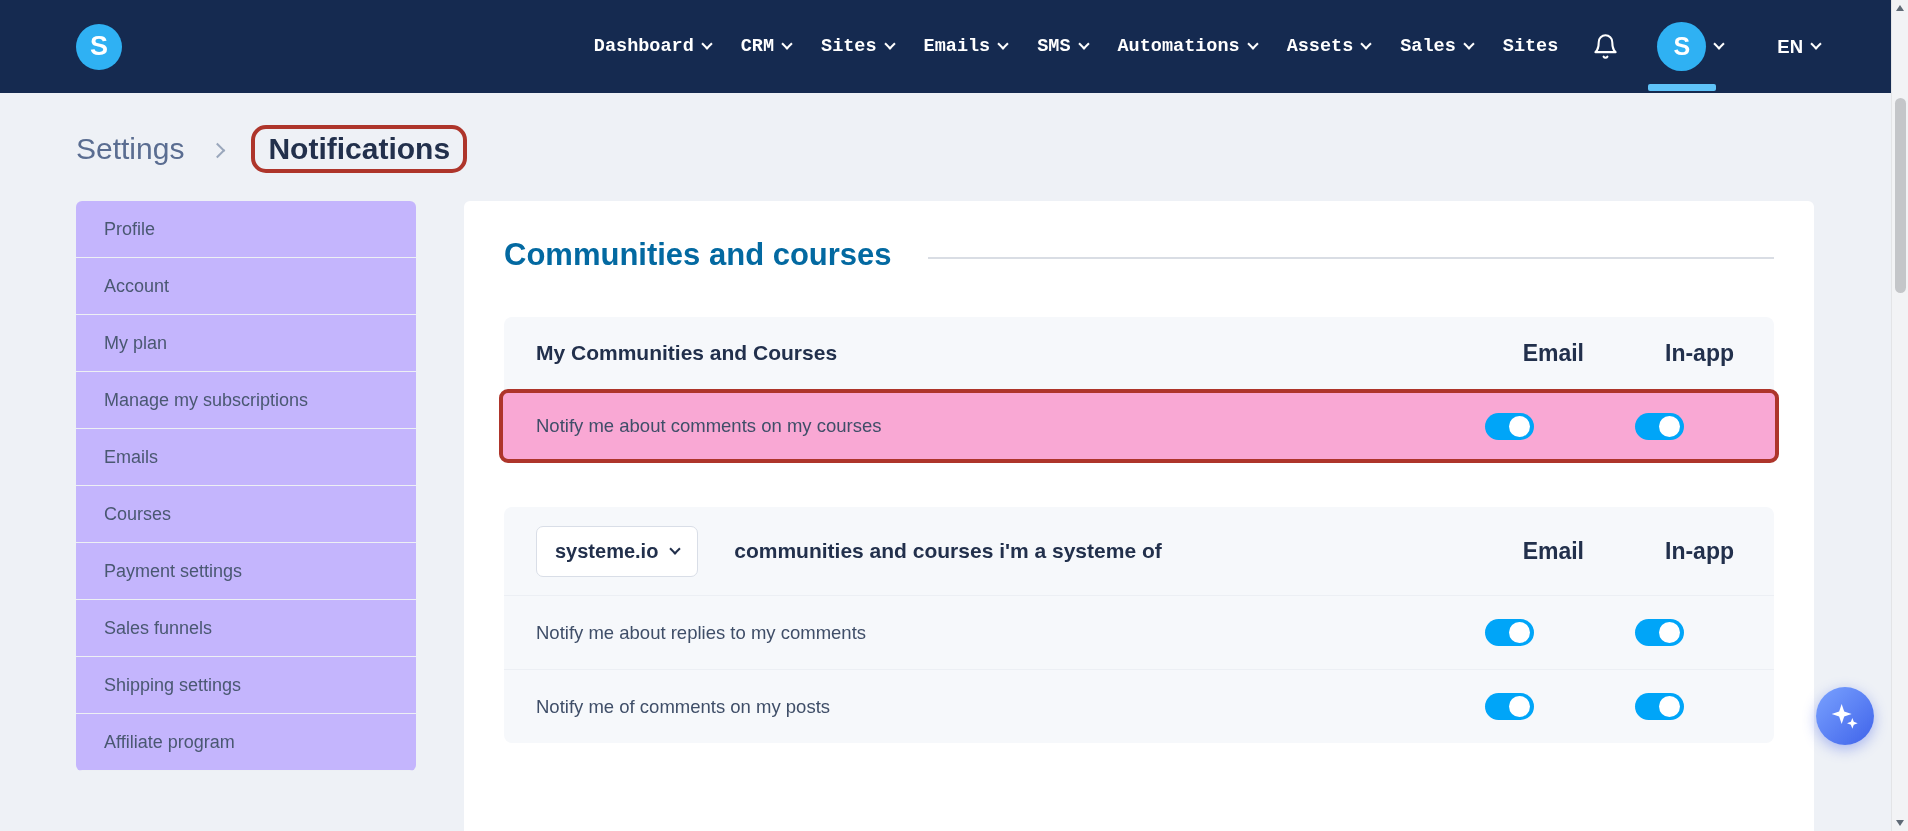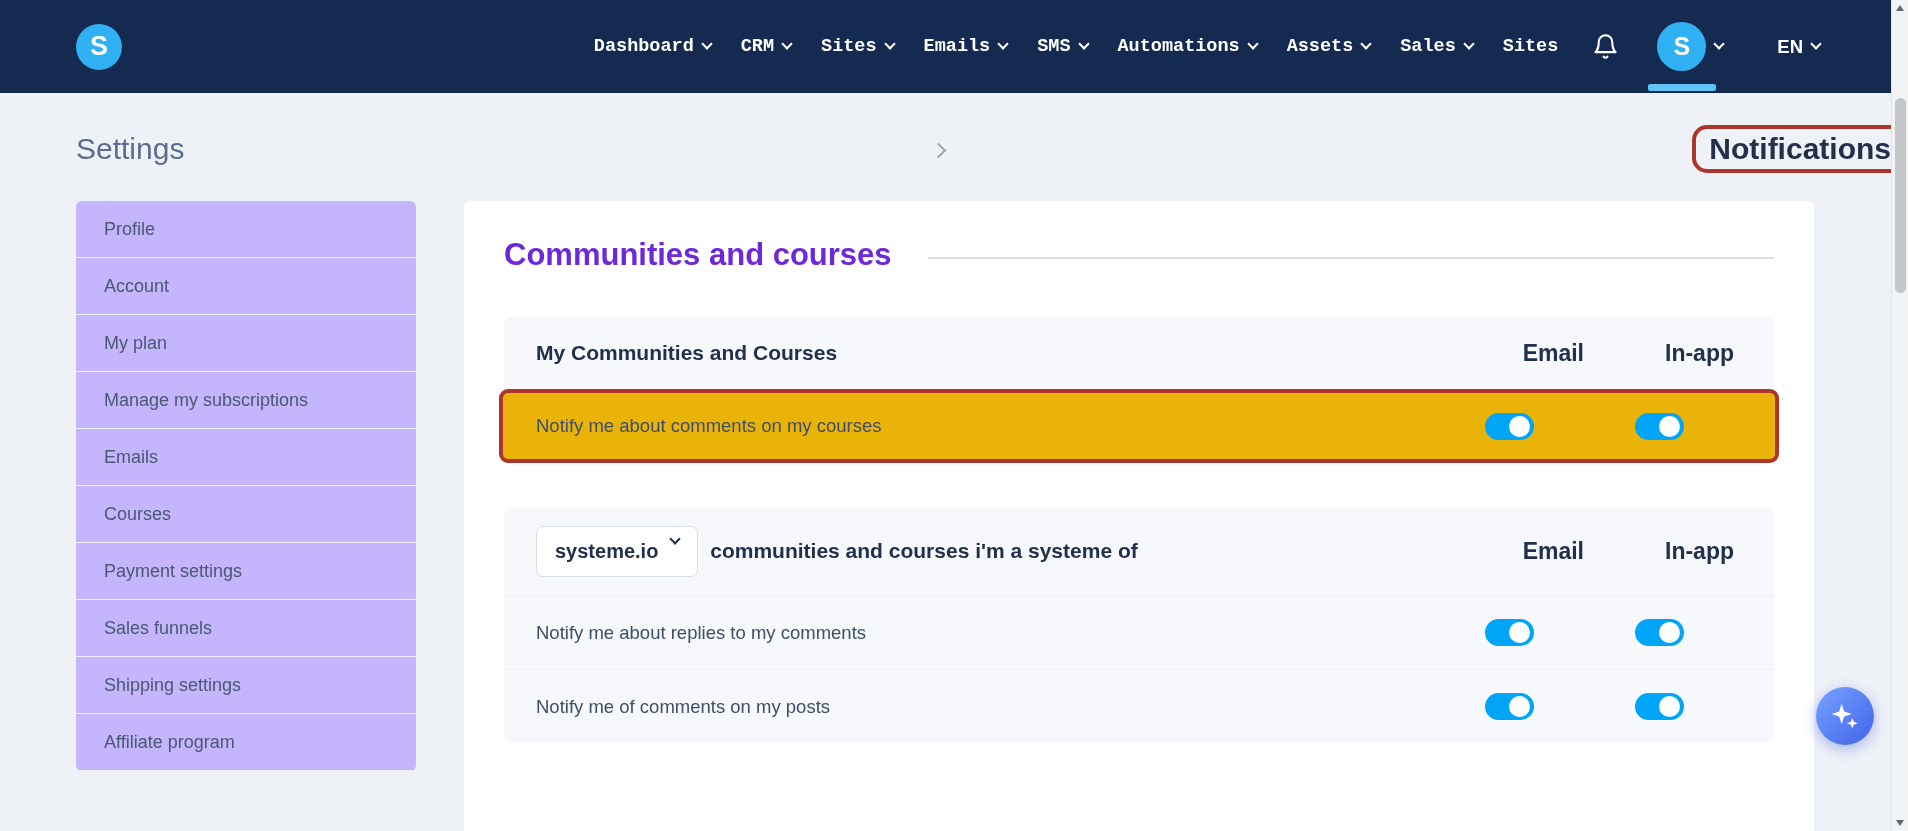--- a/index.html
+++ b/index.html
@@ -41,21 +41,21 @@
     background: #2fb1f3; color: #fff; font-weight: bold; font-size: 25px;
     display: flex; align-items: center; justify-content: center; cursor: pointer;
   }
   .avatar-underline {
     position: absolute; left: -9px; top: 62px;
     width: 68px; height: 7px; background: #5fc3f8; border-radius: 2px;
   }
   .lang { color: #fff; font-weight: bold; font-size: 18.5px; display: flex; align-items: center; margin-left: 20px; cursor: pointer; }
 
   
-  .breadcrumb { display: flex; align-items: center; gap: 28px; margin: 32px 0 28px 76px; justify-content: space-between; }
+  .breadcrumb { display: flex; align-items: center; gap: 28px; margin: 32px 0 28px 76px; }
   .bc-parent { font-size: 30px; color: #5a6d91; cursor: pointer; }
   .bc-sep {
     width: 11px; height: 11px;
     border-right: 2.5px solid #9aa7bc; border-bottom: 2.5px solid #9aa7bc;
     transform: rotate(-45deg); margin-top: 2px;
   }
   .bc-current {
     font-size: 30px; font-weight: bold; color: #22304c;
     border: 4px solid #ae352b; border-radius: 15px;
     padding: 3px 13px;
@@ -72,52 +72,52 @@
     height: 57px; display: flex; align-items: center;
     padding: 0 28px; font-size: 18px; color: #4a5872;
     border-bottom: 1px solid #edf0f4; cursor: pointer;
   }
 
   .main-card {
     flex: 1; background: #fff; border-radius: 6px;
     padding: 36px 40px 80px 40px; min-height: 660px;
   }
   .title-row { display: flex; align-items: center; gap: 36px; }
-  .page-heading { font-size: 31px; font-weight: bold; color: #6d28d9; }
+  .page-heading { font-size: 31px; font-weight: bold; color: #0369a1; }
   .title-line { flex: 1; height: 2px; background: #d9dde4; margin-top: 6px; }
 
   
   .panel { background: #f6f8fb; border-radius: 8px; margin-top: 44px; }
   .panel-header { display: flex; align-items: center; min-height: 72px; padding: 0 40px 0 32px; }
   .panel-header.with-dropdown { min-height: 88px; }
   .panel-title { font-size: 21px; font-weight: bold; color: #22304c; flex: 1; }
   .col-label { width: 150px; text-align: right; font-size: 23px; font-weight: bold; color: #22304c; flex-shrink: 0; }
   .dropdown-btn {
-    display: inline-flex; gap: 13px;
+    display: inline-flex; align-items: center; gap: 13px;
     background: #fff; border: 1px solid #d9dee7; border-radius: 7px;
     padding: 13px 18px; font-size: 20px; font-weight: bold; color: #22304c;
-    font-family: inherit; cursor: pointer; margin-right: 6px;
+    font-family: inherit; cursor: pointer; margin-right: 30px;
   }
   .dd-chev {
     width: 8px; height: 8px;
     border-right: 2.5px solid #22304c; border-bottom: 2.5px solid #22304c;
     transform: rotate(45deg); margin-top: -5px;
   }
 
   .row {
     display: flex; align-items: center; height: 74px;
     padding: 0 40px 0 32px; border-top: 1px solid #eceff4;
   }
   .row-label { flex: 1; font-size: 18.5px; color: #3f4e68; }
   .cell { width: 150px; display: flex; justify-content: center; flex-shrink: 0; }
 
   .row.highlighted {
     border: 4px solid #ae352b; border-radius: 9px;
     margin: 0 -5px; padding: 0 41px 0 33px;
-    background: #eab308;
+    background: #f9a8d4;
   }
 
   
   .toggle {
     width: 49px; height: 27px; border-radius: 14px;
     background: #00a5f8; position: relative; cursor: pointer;
   }
   .toggle .knob {
     position: absolute; top: 3px; right: 4px;
     width: 21px; height: 21px; border-radius: 50%; background: #fff;

